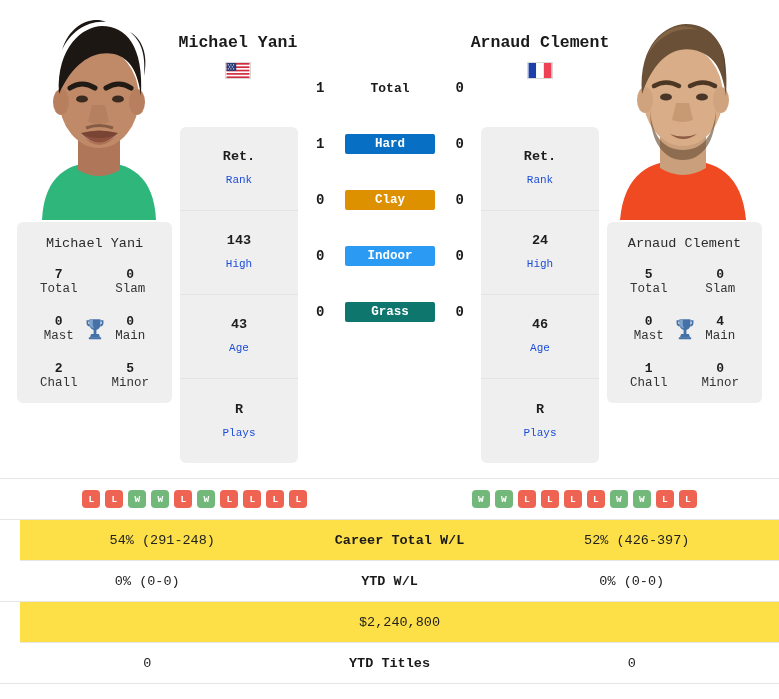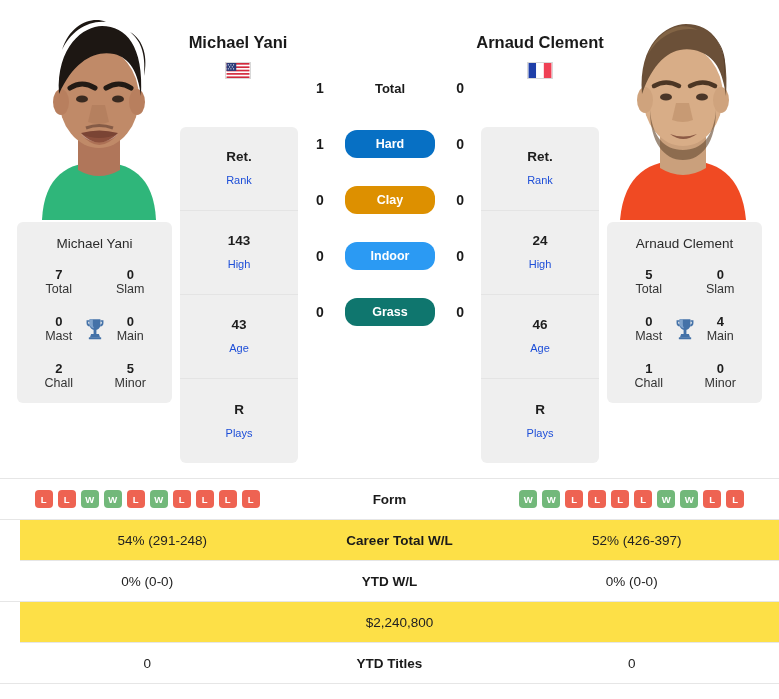--- a/index.html
+++ b/index.html
@@ -10,20 +10,21 @@
     font-family: "Liberation Sans", "DejaVu Sans", sans-serif;
     color: #222222;
     overflow: hidden;
   }
 
   #page {
     position: relative;
     width: 779px;
     height: 699px;
     background: #ffffff;
+    font-family: Liberation Mono, monospace;
   }
 
   
   .top-area {
     position: relative;
     width: 779px;
     height: 478px;
   }
 
   
@@ -165,22 +166,22 @@
   }
   .h2h-row .side.l { left: 16px; }
   .h2h-row .side.r { right: 16px; }
   .h2h-total-label {
     font-size: 13px;
     font-weight: bold;
     color: #1a1a1a;
   }
   .surface-badge {
     width: 90px;
-    height: 28px;
-    border-radius: 12px;
+    height: 20px;
+    border-radius: 2px;
     display: flex;
     align-items: center;
     justify-content: center;
     font-size: 12.5px;
     font-weight: bold;
     color: #ffffff;
   }
 
   
   .stat-table {
@@ -476,21 +477,20 @@
             <span class="form-badge w">W</span>
             <span class="form-badge w">W</span>
             <span class="form-badge l">L</span>
             <span class="form-badge w">W</span>
             <span class="form-badge l">L</span>
             <span class="form-badge l">L</span>
             <span class="form-badge l">L</span>
             <span class="form-badge l">L</span>
           </div>
       </div>
-      <div class="cell-mid">Form</div>
       <div class="cell-right">
         <div class="form-strip" id="form-right">
             <span class="form-badge w">W</span>
             <span class="form-badge w">W</span>
             <span class="form-badge l">L</span>
             <span class="form-badge l">L</span>
             <span class="form-badge l">L</span>
             <span class="form-badge l">L</span>
             <span class="form-badge w">W</span>
             <span class="form-badge w">W</span>

